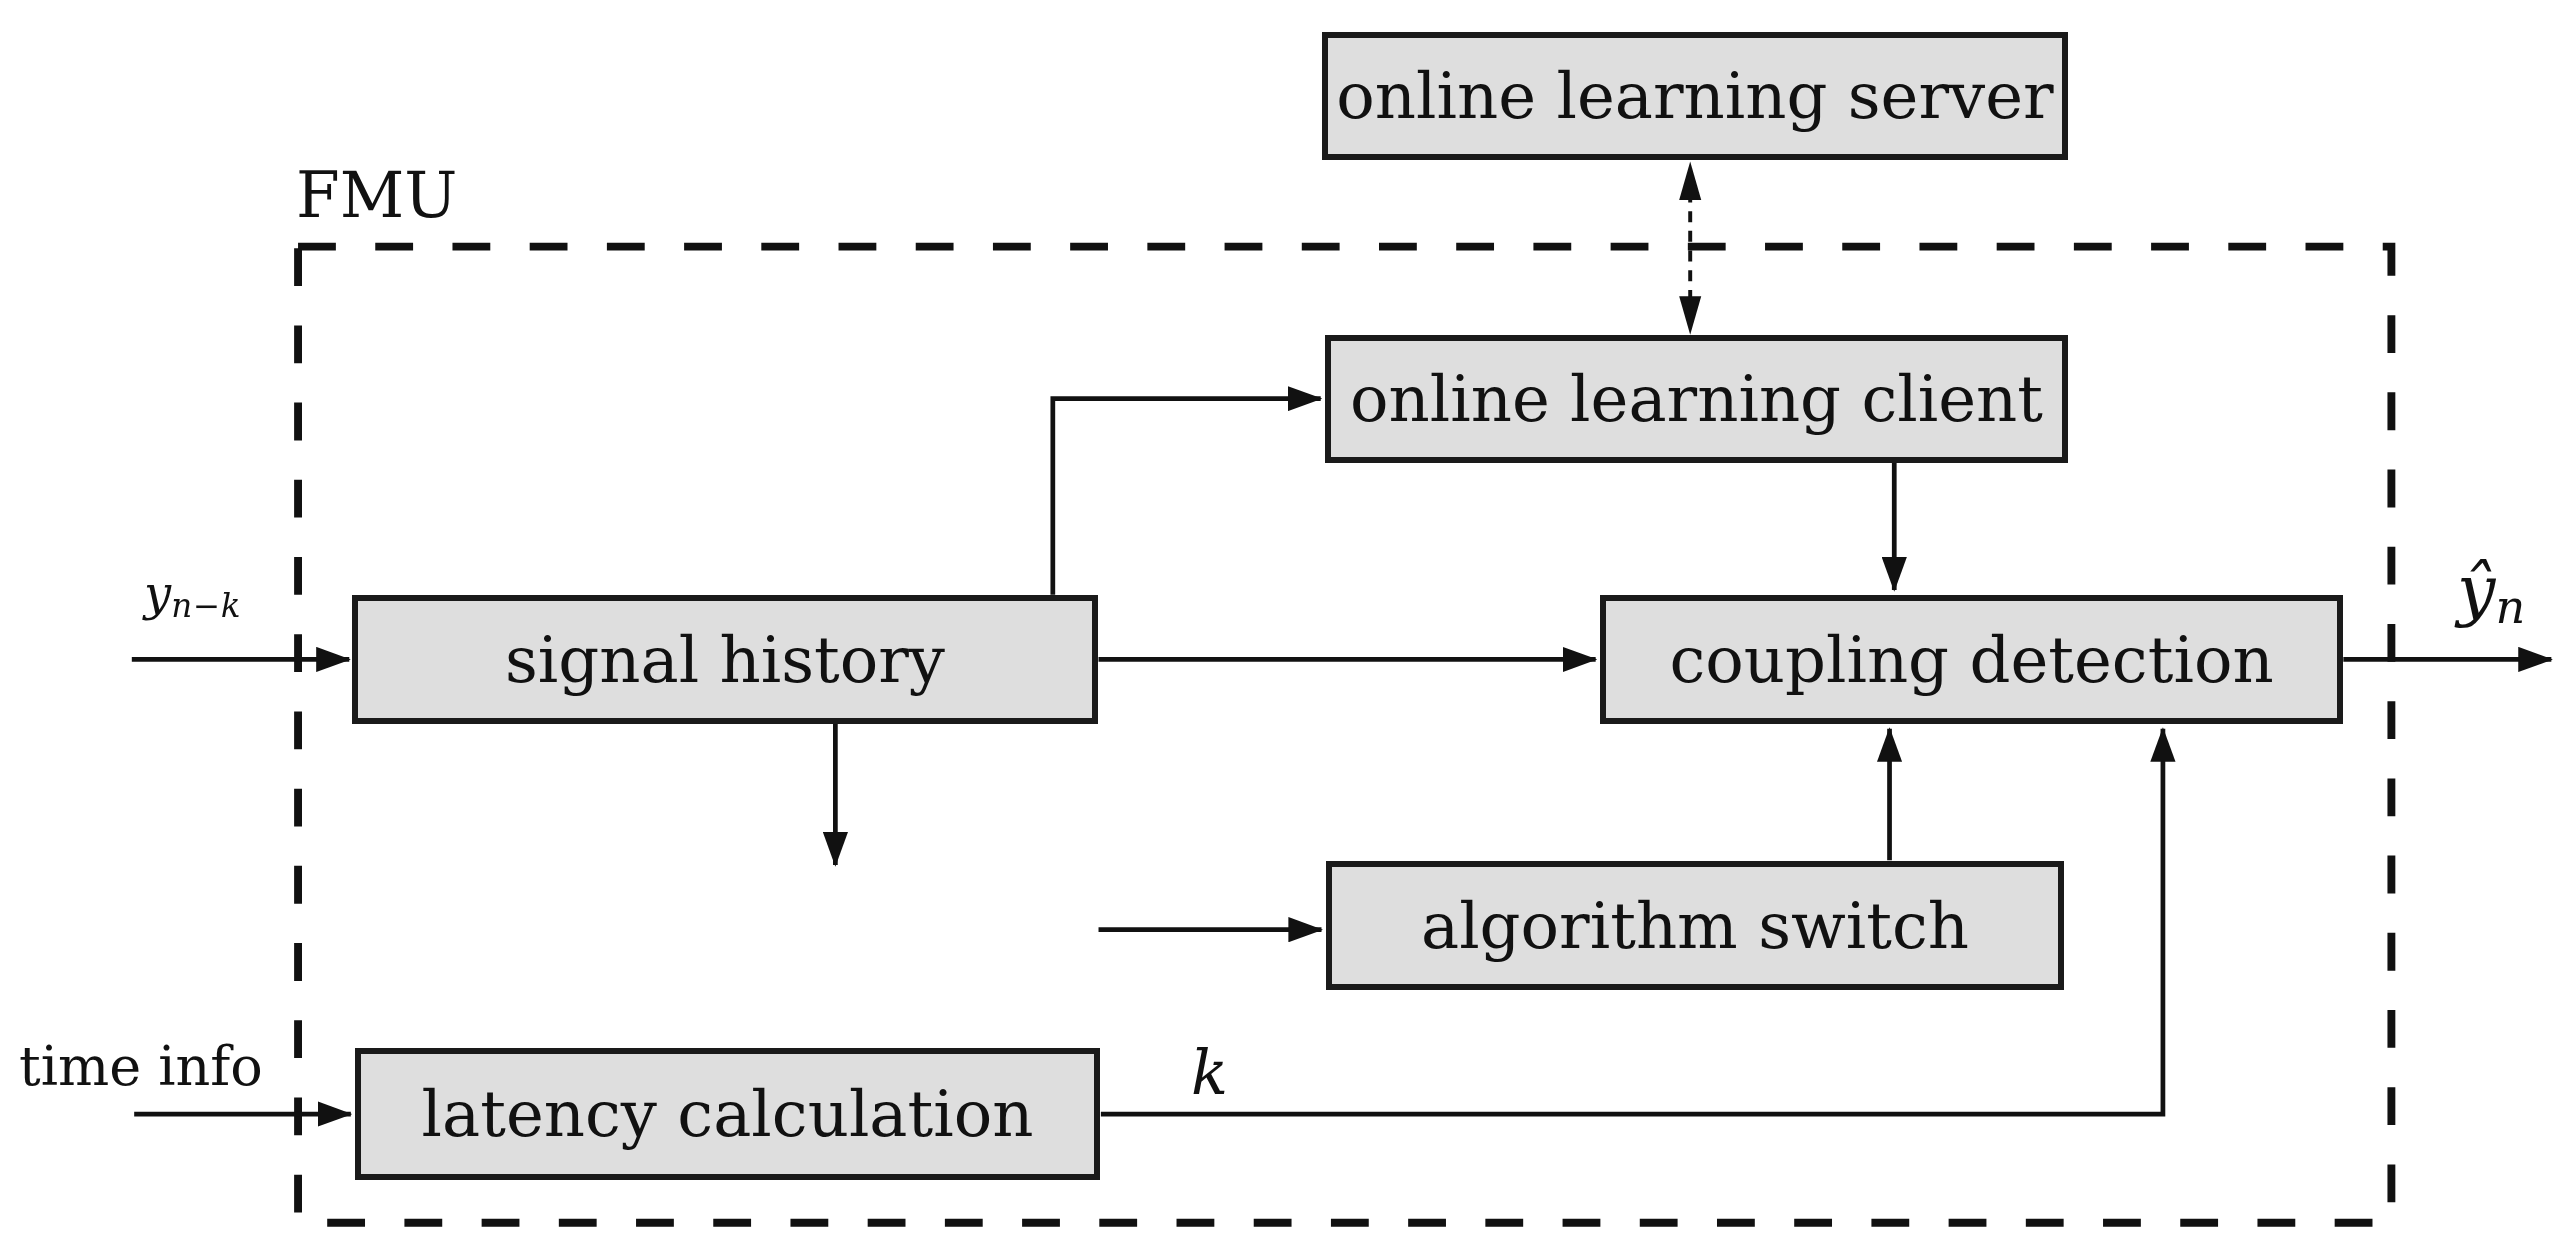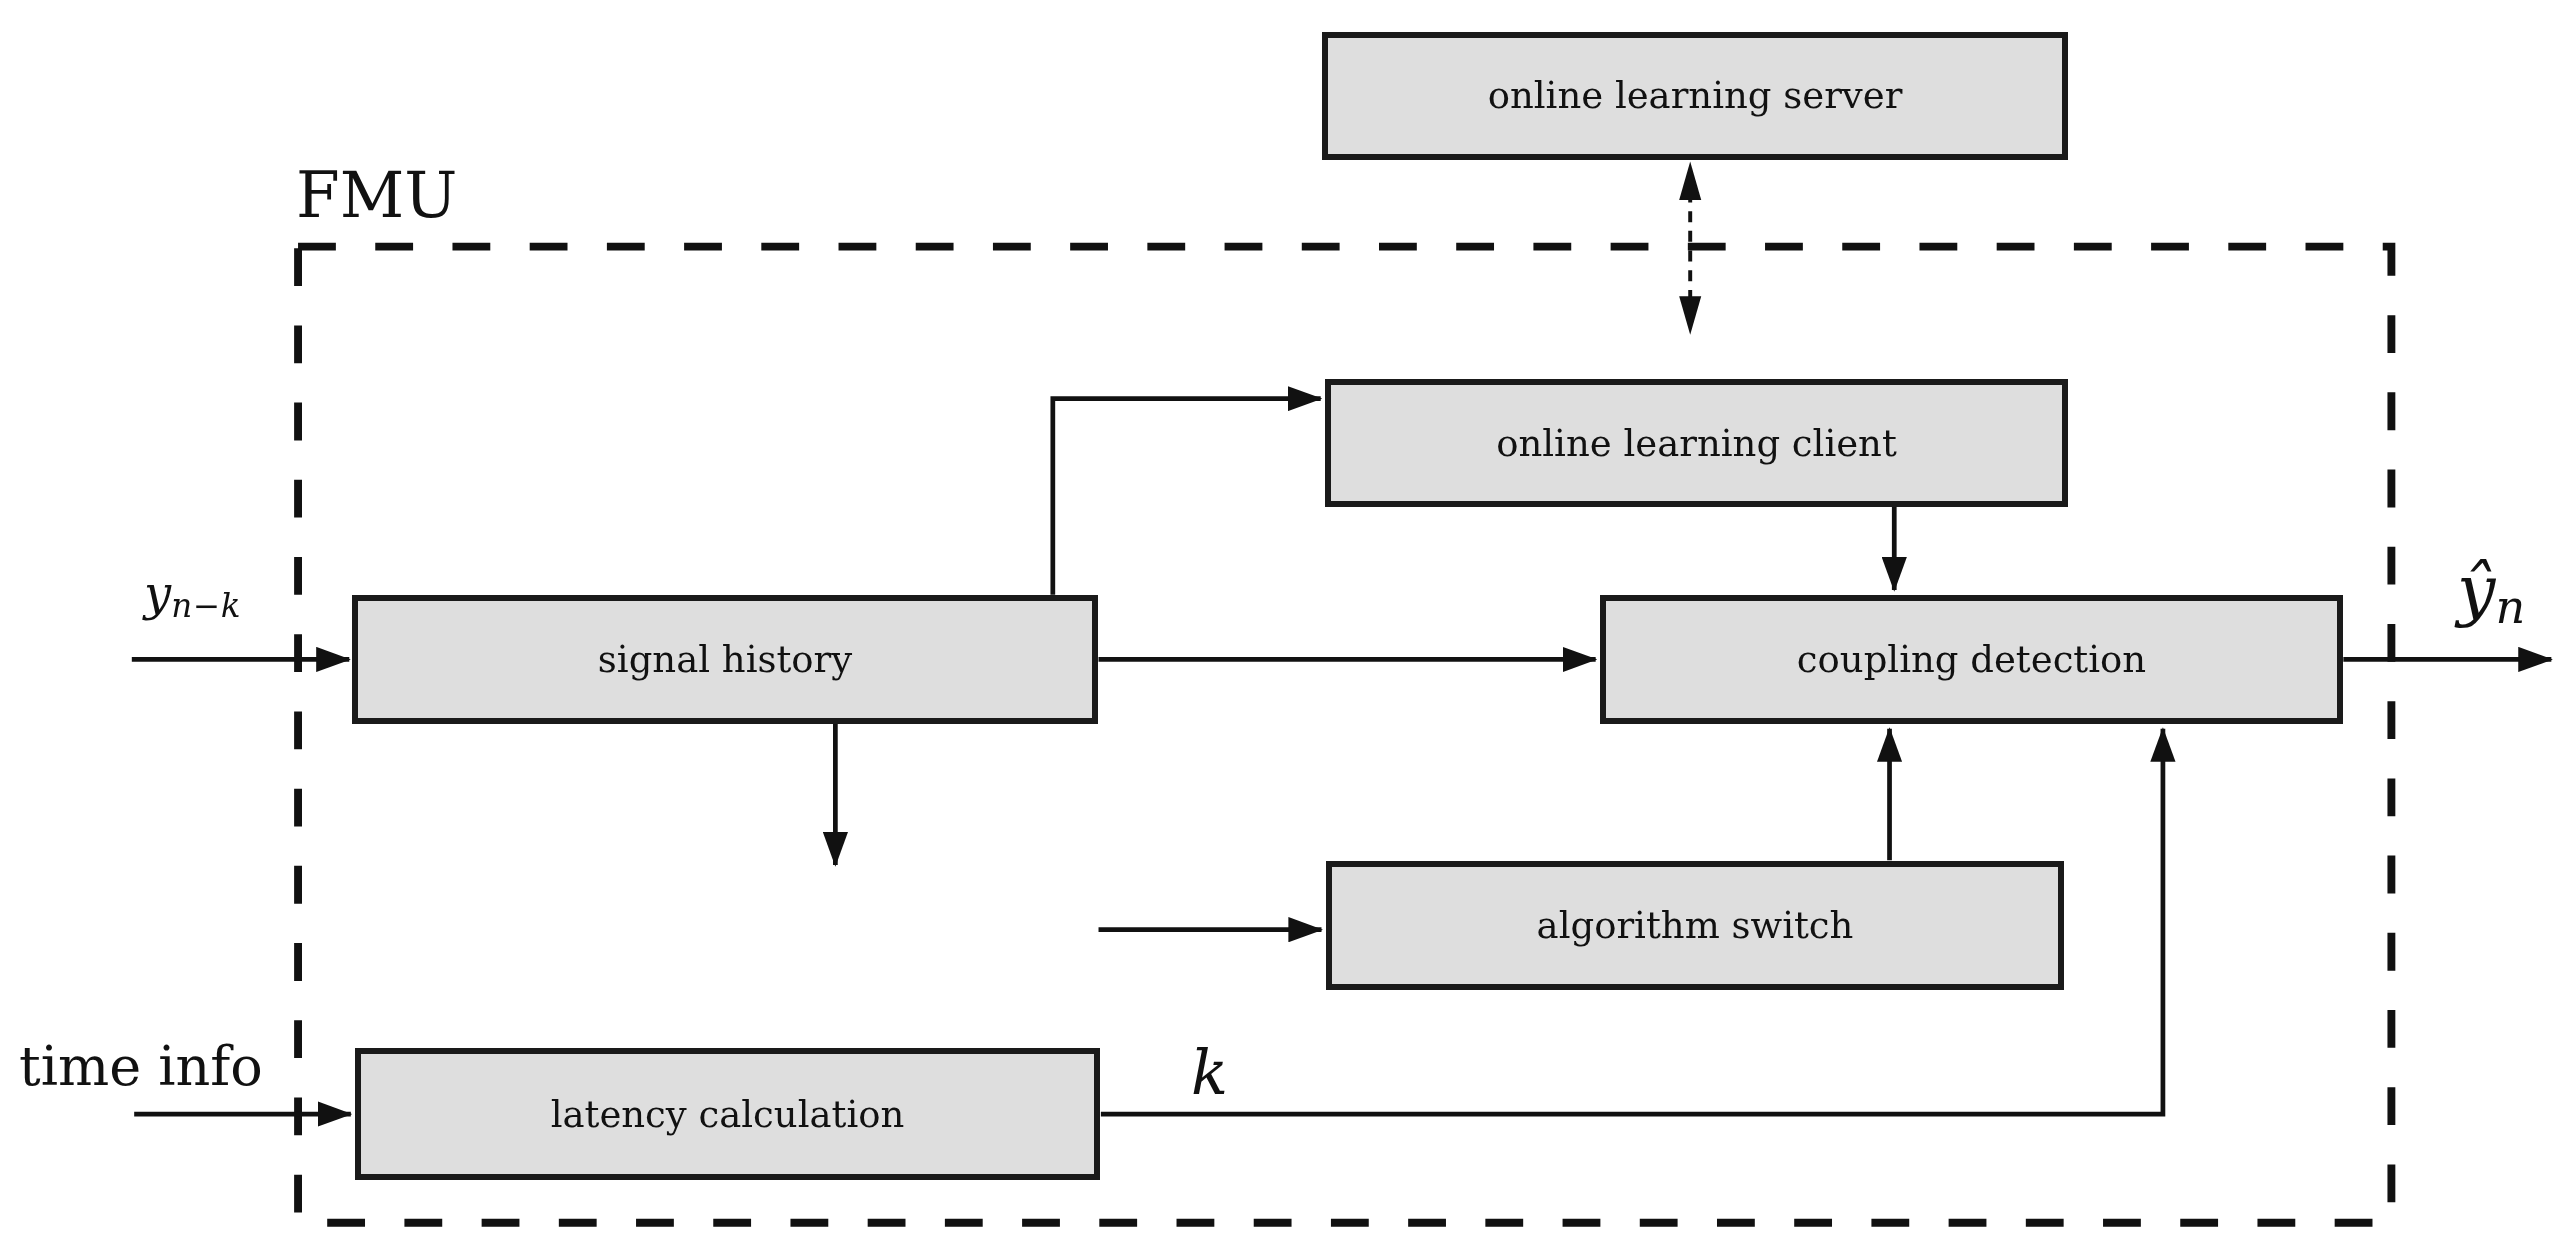--- a/index.html
+++ b/index.html
@@ -23,24 +23,24 @@
   svg.wires path.dash-link{stroke:var(--line);stroke-width:5;fill:none;stroke-dasharray:14 11;}
   svg.wires rect.fmu-border{fill:none;stroke:var(--line);stroke-width:10;stroke-dasharray:48 50;}
   svg.wires polygon.head{fill:var(--line);stroke:none;}
 
   .box{
     position:absolute;
     box-sizing:border-box;
     background:var(--box-fill);
     border:6.3px solid var(--box-border);
     display:flex;align-items:center;justify-content:center;
-    font-size:37px;line-height:1;white-space:nowrap;
+    font-size:64px;line-height:1;white-space:nowrap;
   }
   .b-server{left:1322px;top:31.5px;width:746px;height:128px;}
-  .b-client{left:1325px;top:335px;width:743px;height:128px;margin-top:44px;}
+  .b-client{left:1325px;top:335px;width:743px;height:128px;}
   .b-signal{left:352px;top:595px;width:746px;height:129px;}
   .b-coupling{left:1600px;top:595px;width:743px;height:129px;}
   .b-discont{left:352px;top:870px;width:746px;height:120px;}
   .b-switch{left:1326px;top:861px;width:738px;height:129px;}
   .b-latency{left:355px;top:1048px;width:745px;height:132px;}
 
   .lbl{position:absolute;line-height:1;white-space:nowrap;}
   .lbl-fmu{left:296px;top:164px;font-size:63px;}
   .math{font-style:italic;}
   .lbl-input{left:144px;top:569px;font-size:48px;}

